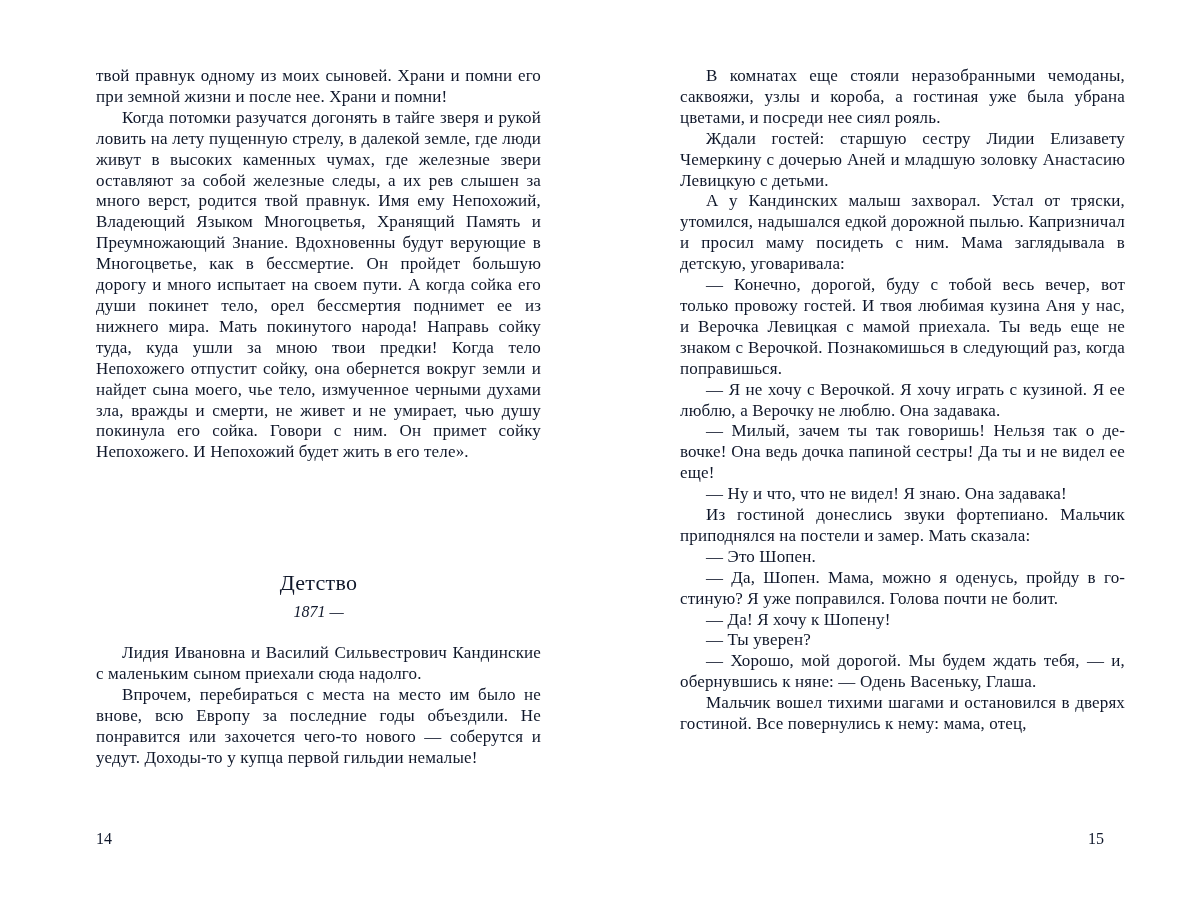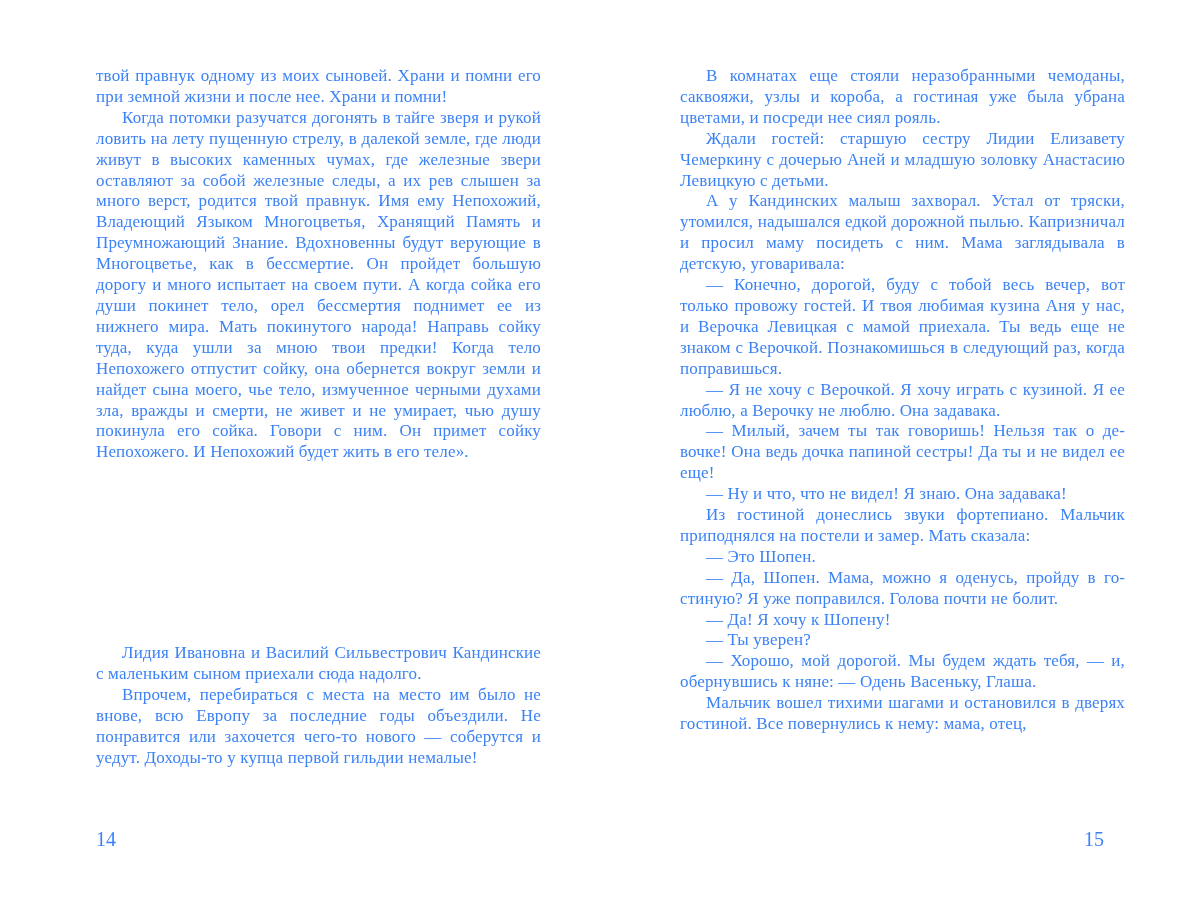--- a/index.html
+++ b/index.html
@@ -7,21 +7,21 @@
     padding: 0;
     background: #ffffff;
   }
   .spread {
     position: relative;
     width: 1200px;
     height: 900px;
     background: #ffffff;
     overflow: hidden;
     font-family: "Liberation Serif", "DejaVu Serif", serif;
-    color: #3b82f6;
+    color: #0f172a;
   }
   .col {
     position: absolute;
     width: 445px;
     font-size: 17px;
     line-height: 20.9px;
     text-align: justify;
     letter-spacing: 0.15px;
     hyphens: manual;
     -webkit-hyphens: manual;
@@ -54,40 +54,44 @@
   }
   .chapter-subtitle {
     font-style: italic;
     font-size: 16px;
     line-height: 20px;
     margin-top: 6px;
   }
   .pagenum {
     position: absolute;
     top: 829px;
-    font-size: 20px;
+    font-size: 16px;
     line-height: 20px;
   }
   .pagenum-left { left: 96px; }
   .pagenum-right {
     left: 664px;
     width: 440px;
     text-align: right;
   }
 </style>
 </head>
 <body>
 
 <div class="spread">
 
   <section class="col left-block-1">
     <p class="noind">твой правнук одному из моих сыновей. Храни и помни его при земной жизни и после нее. Храни и помни!</p>
     <p>Когда потомки разучатся догонять в тайге зверя и рукой ловить на лету пущенную стрелу, в далекой земле, где люди живут в высоких каменных чумах, где железные звери оставляют за собой железные следы, а их рев слышен за много верст, родится твой правнук. Имя ему Непохожий, Владеющий Языком Многоцветья, Хранящий Память и Преумножающий Знание. Вдохновенны будут верующие в Многоцве­тье, как в бессмертие. Он пройдет большую дорогу и много испытает на своем пути. А когда сойка его души покинет тело, орел бессмертия поднимет ее из нижнего мира. Мать покинутого народа! Направь сойку туда, куда ушли за мною твои предки! Когда тело Непохожего отпустит сойку, она обернется во­круг земли и найдет сына моего, чье тело, измученное черными духами зла, вражды и смерти, не живет и не умирает, чью душу покинула его сойка. Говори с ним. Он примет сойку Непохожего. И Непохожий будет жить в его теле».</p>
   </section>
 
+  <div class="heading-block">
+    <h2 class="chapter-title">Детство</h2>
+    <div class="chapter-subtitle">1871 —</div>
+  </div>
 
   <section class="col left-block-2">
     <p>Лидия Ивановна и Василий Сильвестрович Кан­динские с маленьким сыном приехали сюда надолго.</p>
     <p>Впрочем, перебираться с места на место им было не внове, всю Европу за последние годы объездили. Не понравится или захочется чего-то нового — соберутся и уедут. Доходы-то у купца первой гильдии немалые!</p>
   </section>
 
   <section class="col right-block">
     <p>В комнатах еще стояли неразобранными чемоданы, саквояжи, узлы и короба, а гостиная уже была убрана цветами, и посреди нее сиял рояль.</p>
     <p>Ждали гостей: старшую сестру Лидии Елизавету Чемеркину с дочерью Аней и младшую золовку Ана­стасию Левицкую с детьми.</p>
     <p>А у Кандинских малыш захворал. Устал от тряски, утомился, надышался едкой дорожной пылью. Каприз­ничал и просил маму посидеть с ним. Мама заглядывала в детскую, уговаривала:</p>

